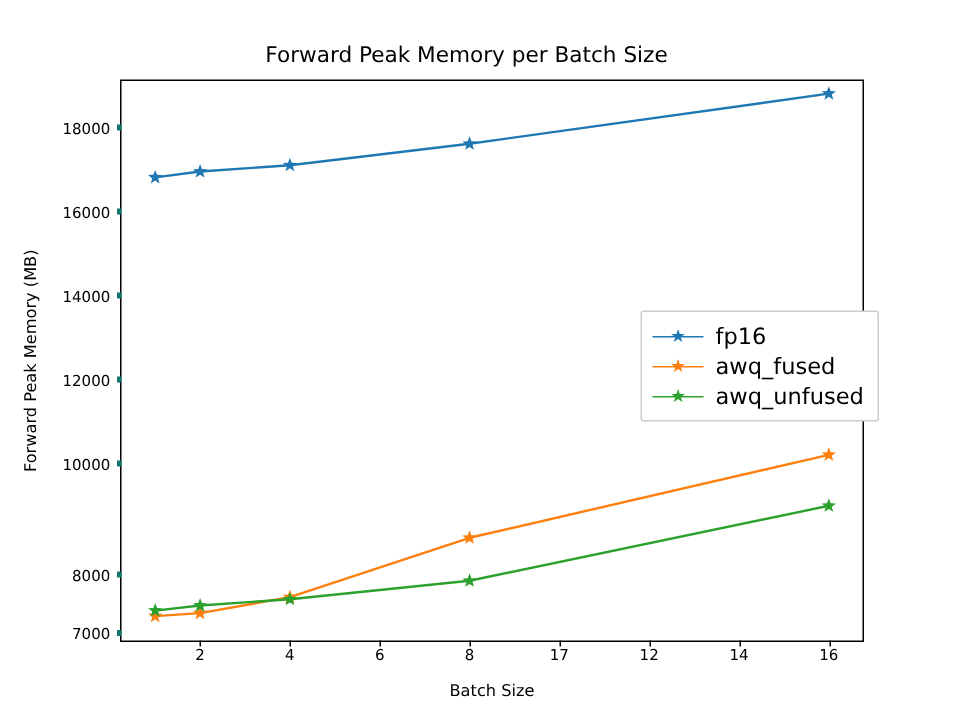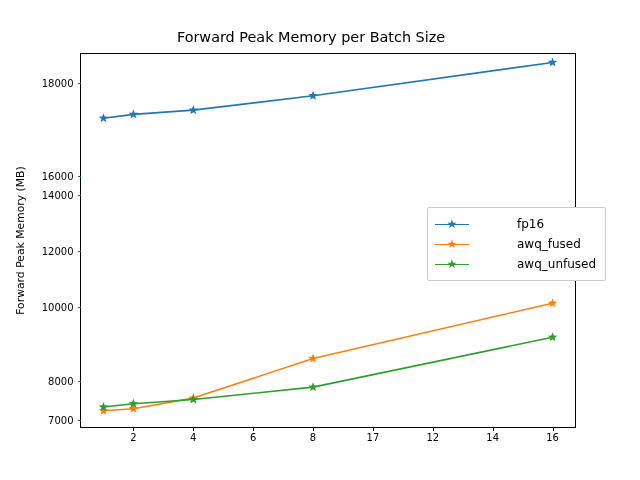--- a/index.html
+++ b/index.html
@@ -65,21 +65,21 @@
     left: 0; top: 0;
     overflow: visible;
   }
 
   
   .ytick {
     position: absolute;
     left: -3.5px;
     width: 3.5px;
     height: 0;
-    border-top: 1px solid #0f766e;
+    border-top: 4px solid #0f766e;
   }
   .ytick-label {
     position: absolute;
     right: 100%;
     margin-right: 4px;
     transform: translateY(-50%);
     top: 0;
     font-size: 10px;
     line-height: 10px;
     white-space: nowrap;
@@ -162,25 +162,24 @@
   .legend-sample .lstar {
     position: absolute;
     left: 50%;
     top: 50%;
     transform: translate(-50%, -50%);
     font-size: 12px;
     line-height: 12px;
     color: currentColor;
   }
   .legend-label {
-    font-size: 12px;
+    font-size: 15px;
     line-height: 12px;
     color: #000000;
     white-space: nowrap;
-    margin-left: 40px;
   }
 </style>
 </head>
 <body>
 
 <div id="figure">
 
   <div id="chart-title">Forward Peak Memory per Batch Size</div>
 
   <div id="axes">
@@ -220,21 +219,21 @@
       </div>
       <div class="ytick" style="top: 253.438px;">
         <div class="ytick-label">10000</div>
       </div>
       <div class="ytick" style="top: 197.305px;">
         <div class="ytick-label">12000</div>
       </div>
       <div class="ytick" style="top: 141.173px;">
         <div class="ytick-label">14000</div>
       </div>
-      <div class="ytick" style="top: 85.0406px; margin-top: 37px;">
+      <div class="ytick" style="top: 85.0406px;">
         <div class="ytick-label">16000</div>
       </div>
       <div class="ytick" style="top: 28.9082px;">
         <div class="ytick-label">18000</div>
       </div>
       <div class="xtick" style="left: 52.3939px;"></div>
       <div class="xtick-label" style="left: 52.3939px;">2</div>
       <div class="xtick" style="left: 112.273px;"></div>
       <div class="xtick-label" style="left: 112.273px;">4</div>
       <div class="xtick" style="left: 172.152px;"></div>
@@ -244,20 +243,21 @@
       <div class="xtick" style="left: 291.909px;"></div>
       <div class="xtick-label" style="left: 291.909px;">17</div>
       <div class="xtick" style="left: 351.788px;"></div>
       <div class="xtick-label" style="left: 351.788px;">12</div>
       <div class="xtick" style="left: 411.667px;"></div>
       <div class="xtick-label" style="left: 411.667px;">14</div>
       <div class="xtick" style="left: 471.545px;"></div>
       <div class="xtick-label" style="left: 471.545px;">16</div>
     </div>
 
+  <div id="xlabel">Batch Size</div>
   <div id="ylabel">Forward Peak Memory (MB)</div>
 
   <div id="legend">
       <div class="legend-row">
         <span class="legend-sample" style="color: rgb(31, 119, 180);">
           <span class="lline"></span>
           <span class="lstar">★</span>
         </span>
         <span class="legend-label">fp16</span>
       </div>

